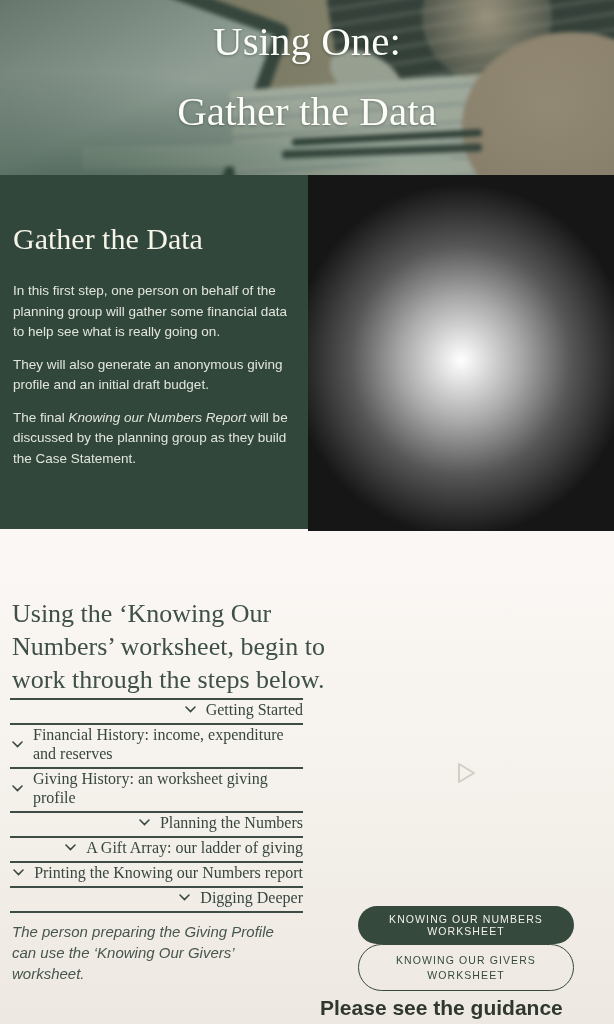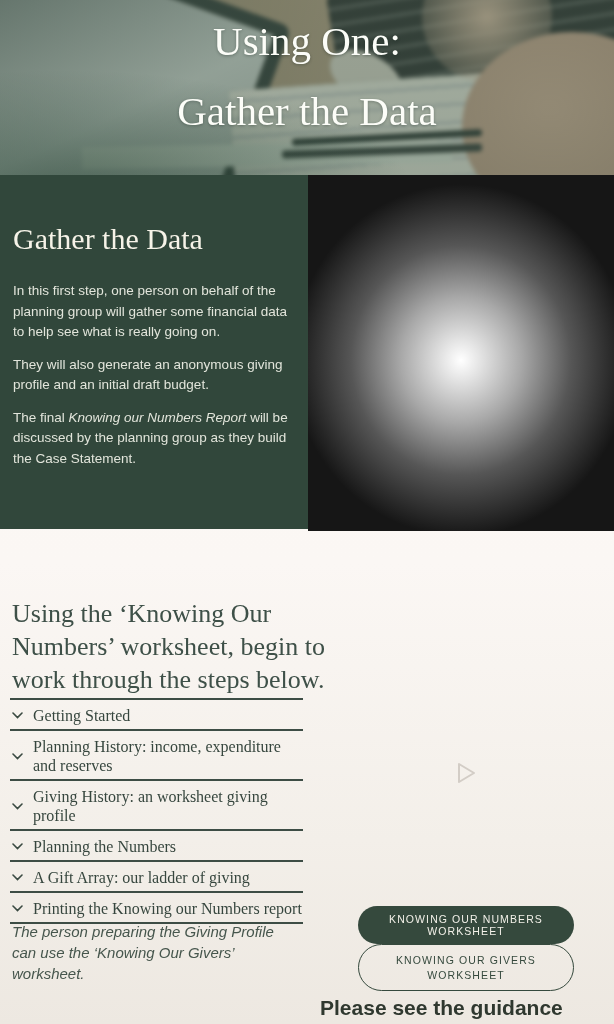--- a/index.html
+++ b/index.html
@@ -46,21 +46,21 @@
   .intro-panel em { font-style:italic; }
 
   .video-loading { position:absolute; left:308px; top:175px; width:306px; height:356px; background:#0c0c0c; cursor:pointer;
       background-image:radial-gradient(ellipse 58% 52% at 50% 52%, #ffffff 0%, #e6e6e6 10%, #a8a8a8 34%, #565656 62%, #161616 95%); }
 
   
   .ws-heading { position:absolute; left:12px; top:561px; width:316px;
       font-family:"Liberation Serif", serif; font-weight:400; color:#3E5048; font-size:26px; line-height:33px;margin-top:36px; }
 
   .accordion { position:absolute; left:10px; top:698px; width:293px; }
-  .acc-item { display:flex; align-items:center; gap:9px; border-top:2px solid #3D4D45; padding:6px 0 4px 2px; cursor:pointer; }
+  .acc-item { display:flex; align-items:center; gap:9px; border-top:2px solid #3D4D45; padding:0 0 4px 2px; cursor:pointer;justify-content:flex-end; }
   .acc-item:last-child { border-bottom:2px solid #3D4D45; }
   .acc-chev { flex:0 0 12px; display:flex; align-items:center; }
   .acc-label { font-family:"Liberation Serif", serif; color:#36463E; font-size:16px; line-height:19px; }
 
   .giver-note { position:absolute; left:12px; top:921px; width:282px;
       font-style:italic; color:#46564D; font-size:15px; line-height:21px; }
 
   
   .play-btn { position:absolute; left:451px; top:759px; width:28px; height:28px; cursor:pointer; }
 
@@ -116,21 +116,21 @@
           </svg>
         </span>
       <span class="acc-label">Getting Started</span>
     </div>
     <div class="acc-item">
       <span class="acc-chev">
           <svg width="11" height="7" viewBox="0 0 11 7">
             <polyline points="1,1 5.5,5.5 10,1" fill="none" stroke="#3A4A42" stroke-width="1.6" stroke-linecap="round"></polyline>
           </svg>
         </span>
-      <span class="acc-label">Planning History: income, expenditure and reserves</span>
+      <span class="acc-label">Financial History: income, expenditure and reserves</span>
     </div>
     <div class="acc-item">
       <span class="acc-chev">
           <svg width="11" height="7" viewBox="0 0 11 7">
             <polyline points="1,1 5.5,5.5 10,1" fill="none" stroke="#3A4A42" stroke-width="1.6" stroke-linecap="round"></polyline>
           </svg>
         </span>
       <span class="acc-label">Giving History: an worksheet giving profile</span>
     </div>
     <div class="acc-item">
@@ -150,20 +150,28 @@
       <span class="acc-label">A Gift Array: our ladder of giving</span>
     </div>
     <div class="acc-item">
       <span class="acc-chev">
           <svg width="11" height="7" viewBox="0 0 11 7">
             <polyline points="1,1 5.5,5.5 10,1" fill="none" stroke="#3A4A42" stroke-width="1.6" stroke-linecap="round"></polyline>
           </svg>
         </span>
       <span class="acc-label">Printing the Knowing our Numbers report</span>
     </div>
+    <div class="acc-item">
+      <span class="acc-chev">
+          <svg width="11" height="7" viewBox="0 0 11 7">
+            <polyline points="1,1 5.5,5.5 10,1" fill="none" stroke="#3A4A42" stroke-width="1.6" stroke-linecap="round"></polyline>
+          </svg>
+        </span>
+      <span class="acc-label">Digging Deeper</span>
+    </div>
   </div>
 
   <p class="giver-note">The person preparing the Giving Profile can use the ‘Knowing Our Givers’ worksheet.</p>
 
   <div class="play-btn">
     <svg width="28" height="28" viewBox="0 0 28 28">
         <path d="M8 5 L23 14 L8 23 Z" fill="none" stroke="#D3CDC6" stroke-width="2" stroke-linejoin="round"></path>
       </svg>
   </div>
 

